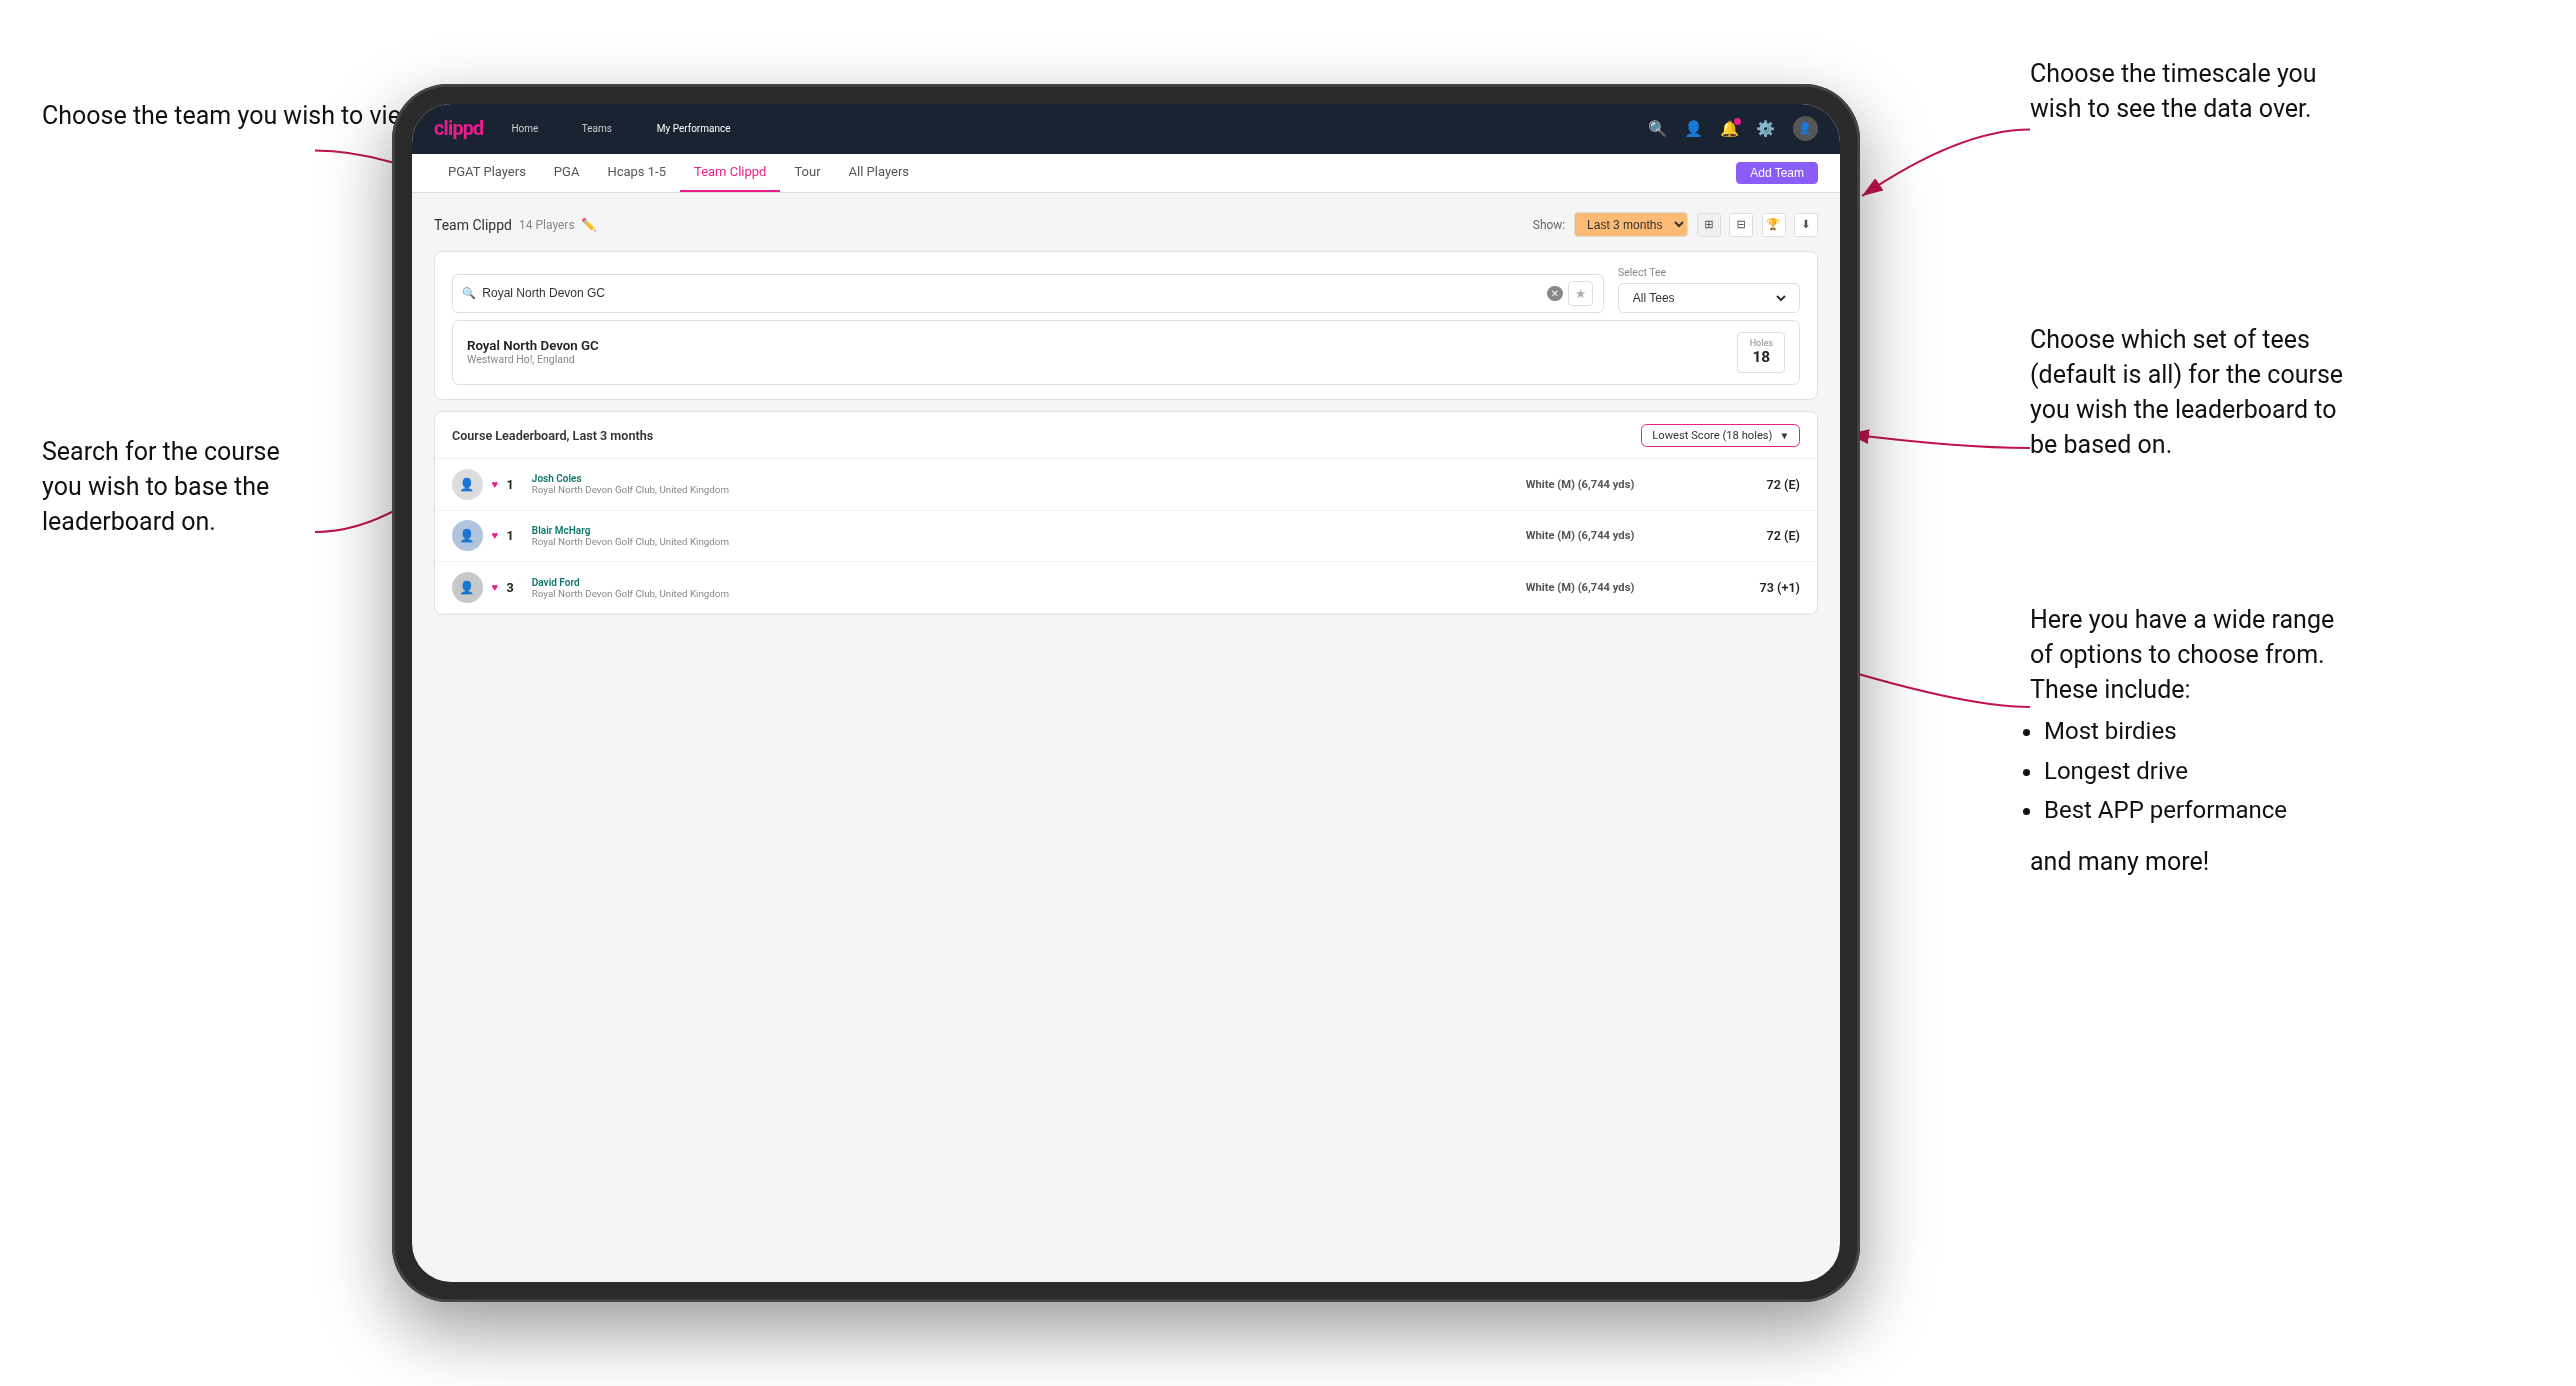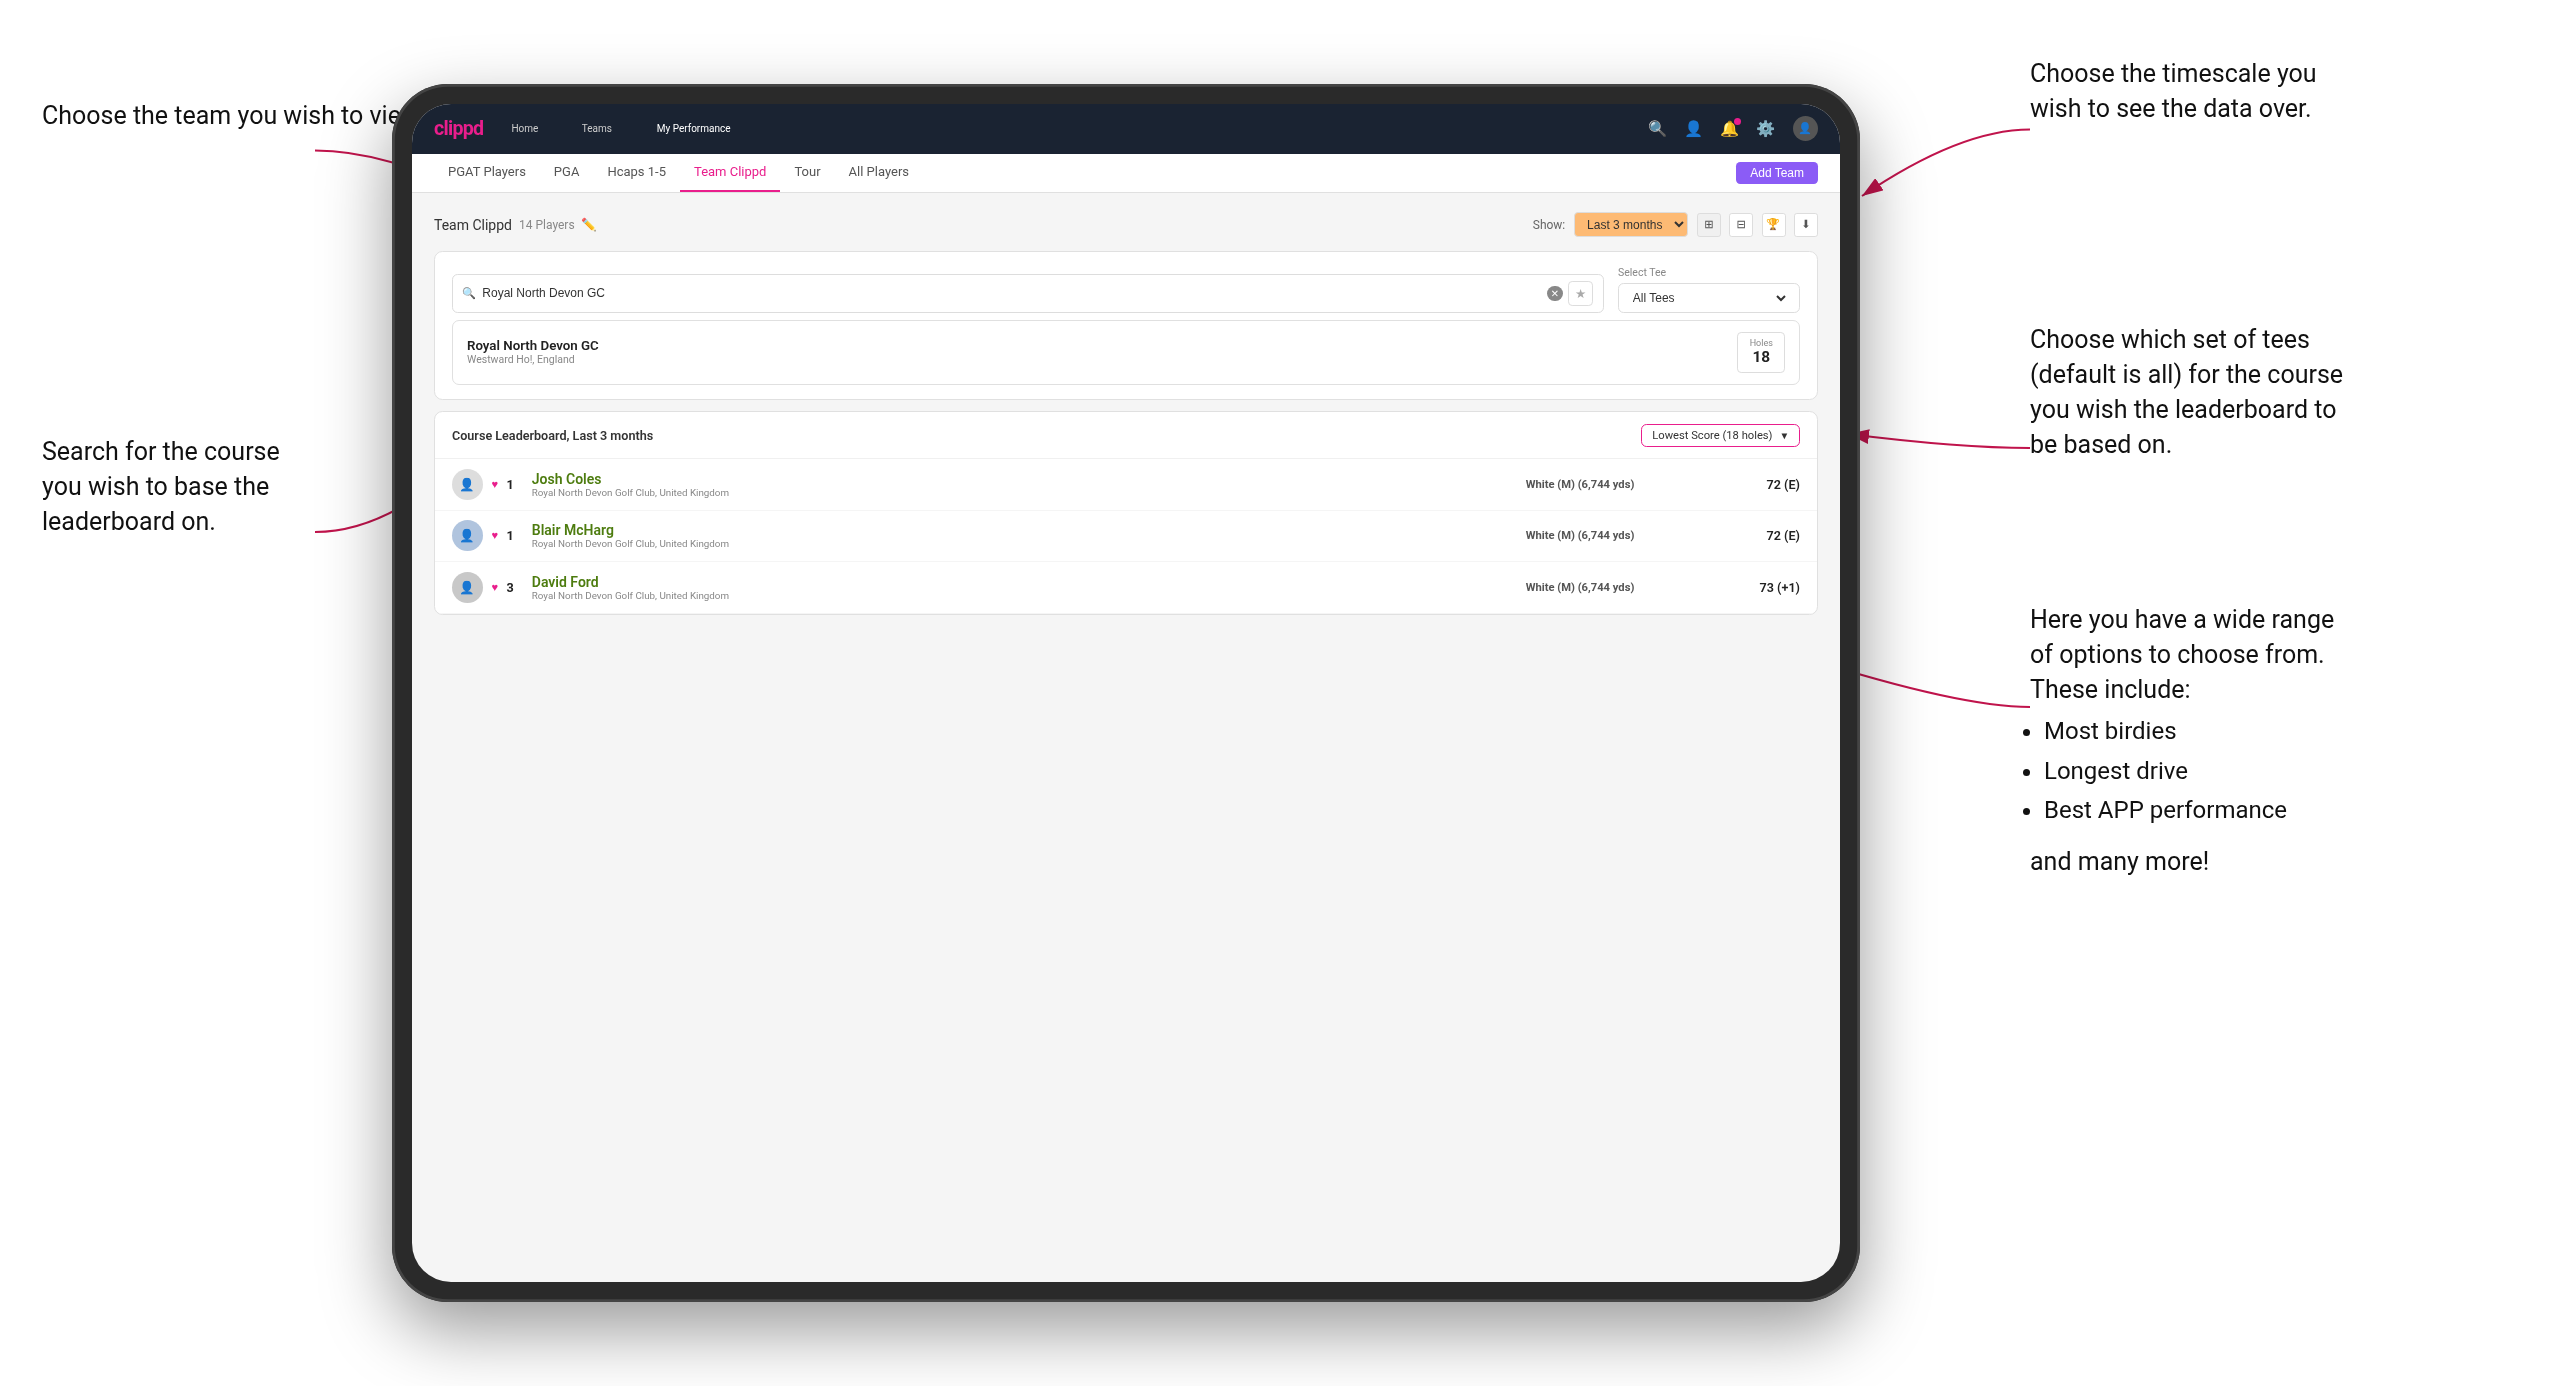--- a/index.html
+++ b/index.html
@@ -431,23 +431,23 @@
     .row-heart {
       color: #e91e8c;
       font-size: 11.2px;
     }
 
     .row-player-info {
       flex: 1;
     }
 
     .row-player-name {
-      font-size: 14px;
+      font-size: 10px;
       font-weight: 600;
-      color: #4d7c0f;
+      color: #0f766e;
     }
 
     .row-player-club {
       font-size: 9.8px;
       color: #888;
     }
 
     .row-tee {
       width: 182px;
       font-size: 11.2px;

